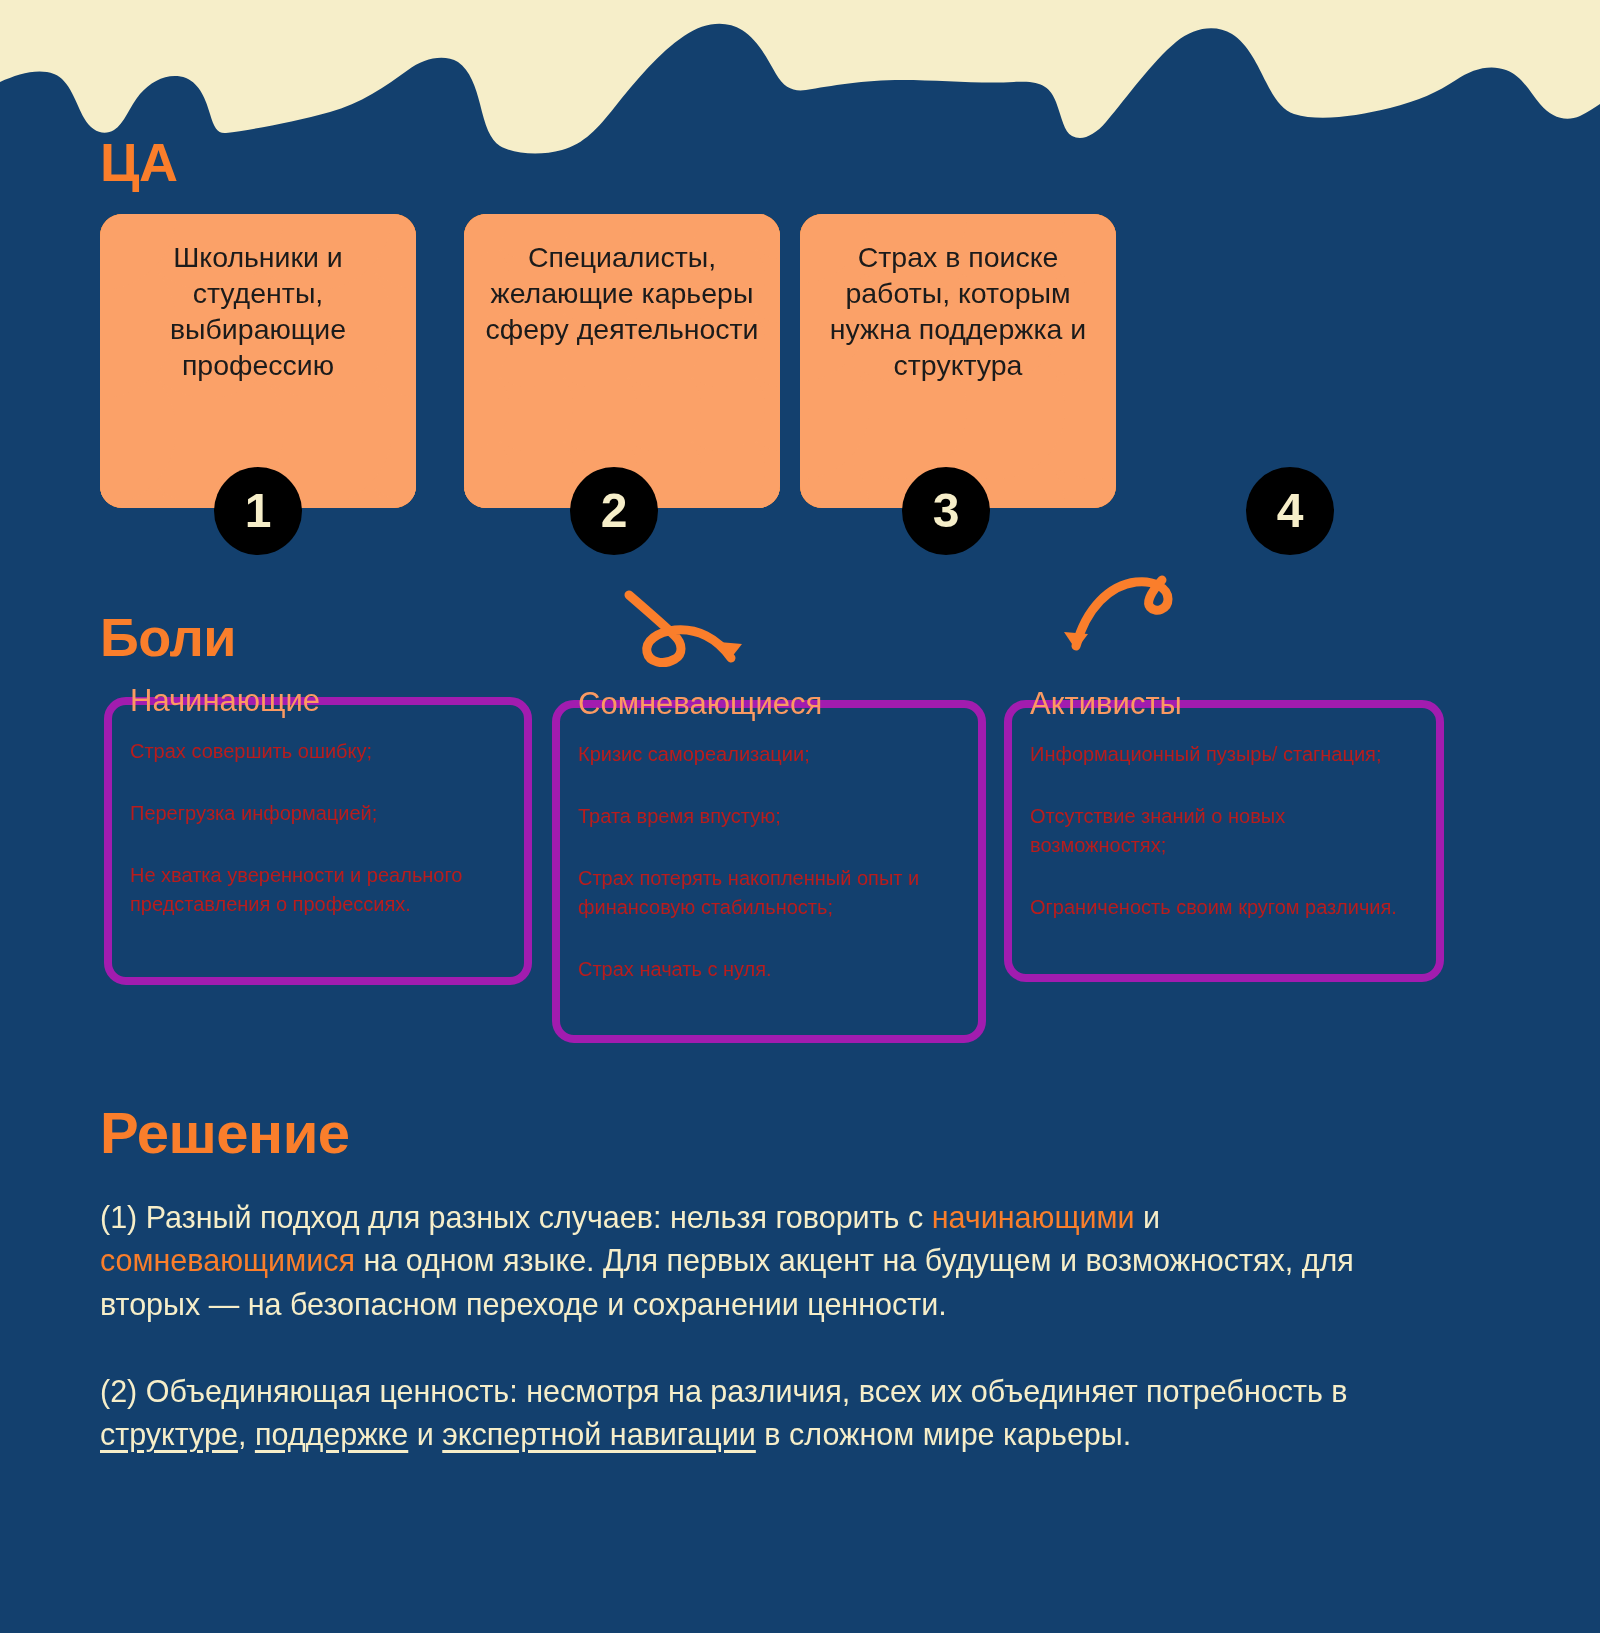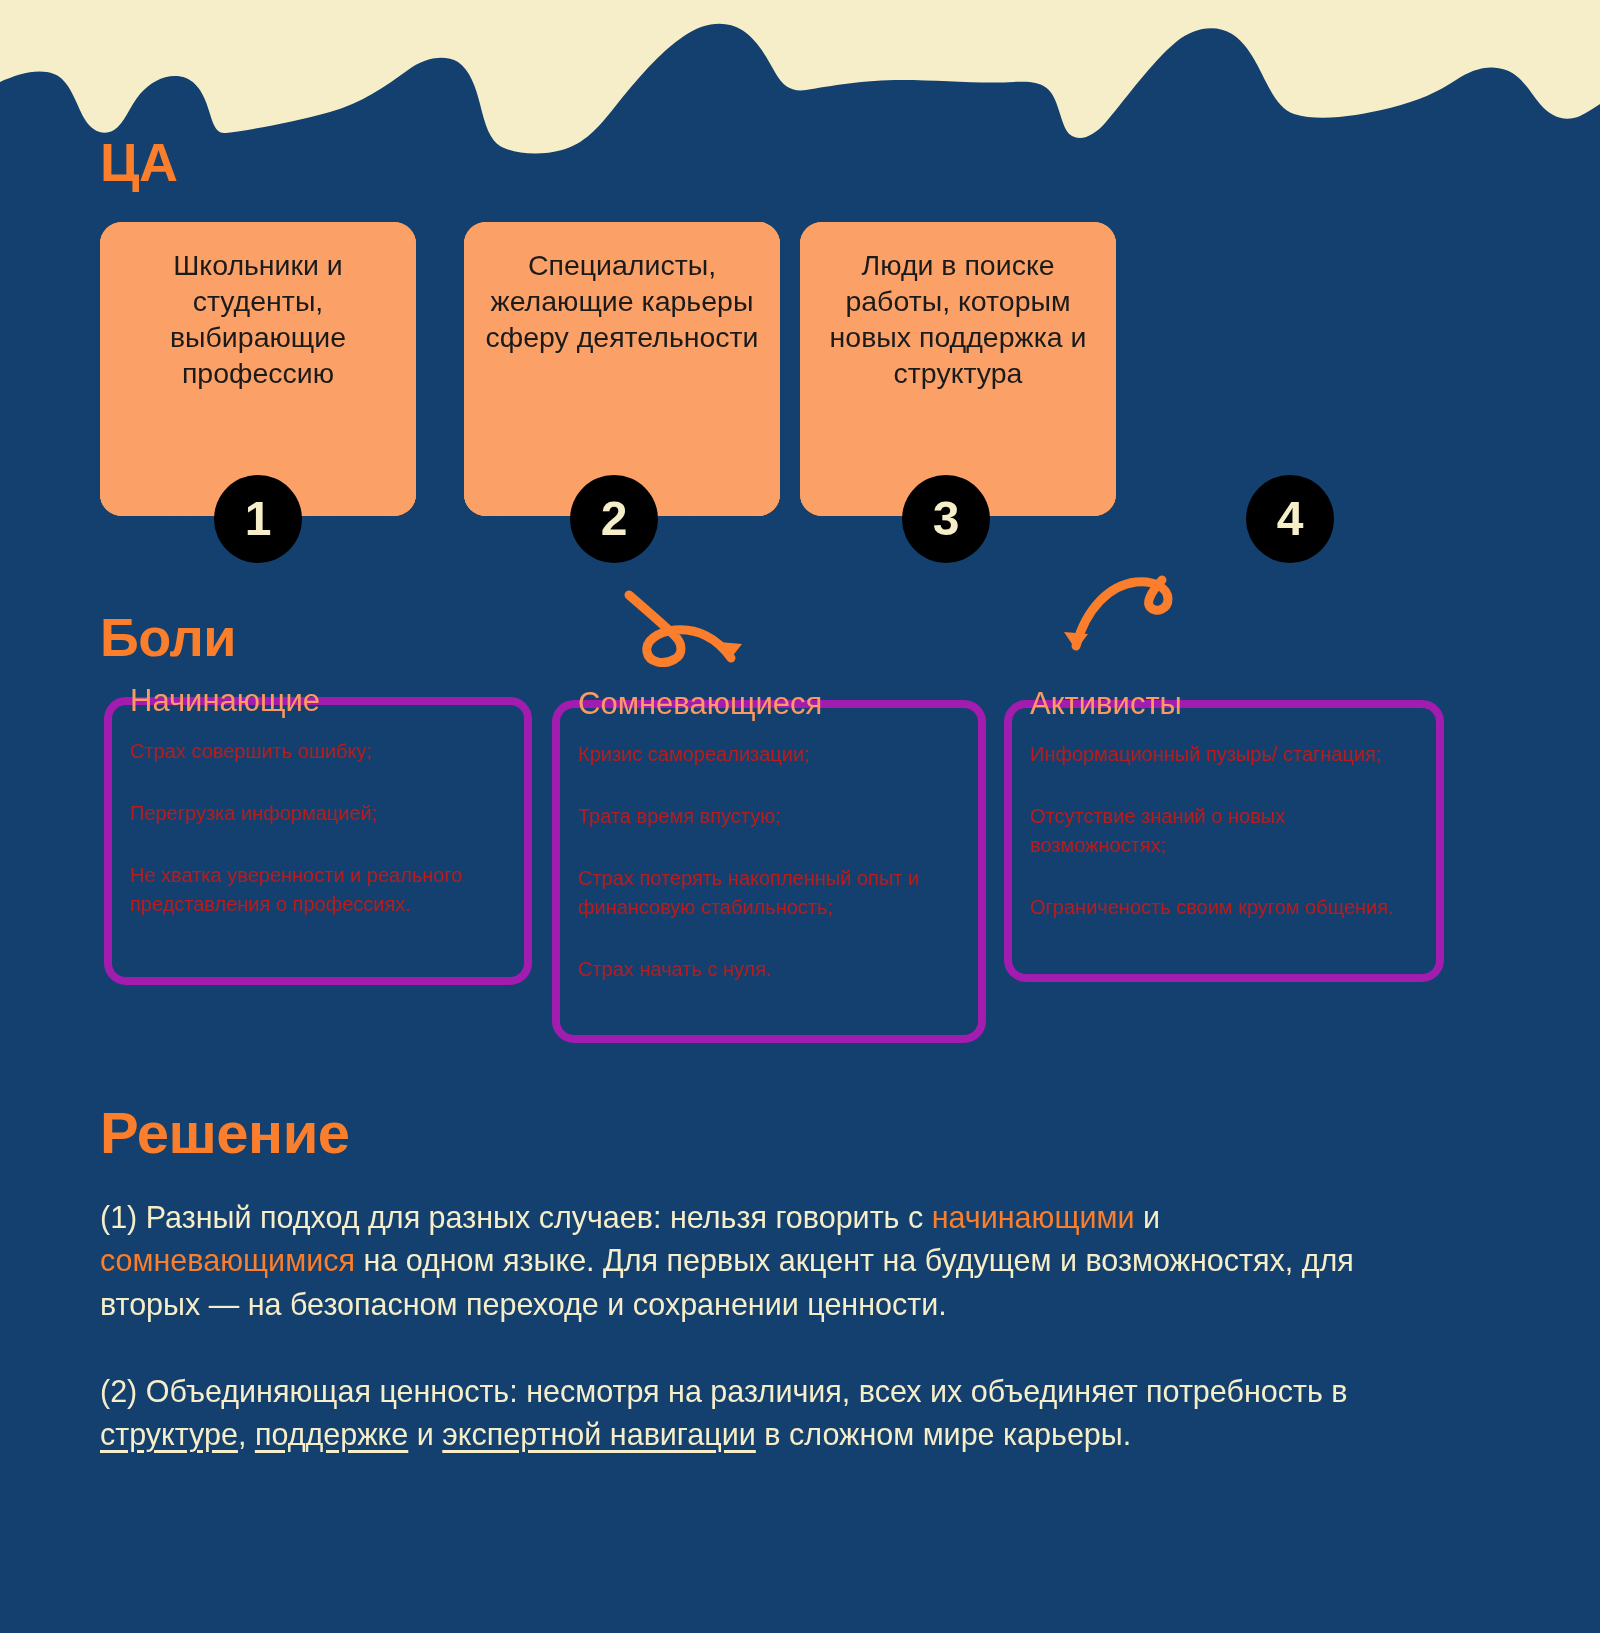--- a/index.html
+++ b/index.html
@@ -47,21 +47,21 @@
     white-space: nowrap;
   }
   #title-ca    { left: 100px; top: 135px; font-size: 54px; }
   #title-pains { left: 100px; top: 610px; font-size: 54px; }
   #title-sol   { left: 100px; top: 1104px; font-size: 58px; }
 
   
   #audience-row {
     position: absolute;
     left: 100px;
-    top: 222px;
+    top: 214px;
     width: 1410px;
     height: 294px;
   }
   .aud-card {
     position: absolute;
     top: 0;
     width: 316px;
     height: 294px;
     border-radius: 22px;
     overflow: hidden;
@@ -228,21 +228,21 @@
       <div class="pat">
         <div class="pat-inner" style="background-size:64px 64px;"></div>
       </div>
       <div class="label">Специалисты, желающие карьеры сферу деятельности</div>
     </div>
 
     <div class="aud-card" style="left:700px;">
       <div class="pat">
         <div class="pat-inner" style="background-size:98px 98px;"></div>
       </div>
-      <div class="label">Люди в поиске работы, которым новых поддержка и структура</div>
+      <div class="label">Страх в поиске работы, которым нужна поддержка и структура</div>
     </div>
 
 
     <div class="aud-badge" style="left:114px;">1</div>
     <div class="aud-badge" style="left:470px;">2</div>
     <div class="aud-badge" style="left:802px;">3</div>
     <div class="aud-badge" style="left:1146px;">4</div>
   </div>
 
   <svg class="arrow-svg" id="arrow-1" width="170" height="120" viewBox="0 0 170 120">
@@ -280,21 +280,21 @@
       <div class="pain-item">Страх потерять накопленный опыт и финансовую стабильность;</div>
       <div class="pain-item">Страх начать с нуля.</div>
     </div>
   </div>
 
   <div class="pain-box" id="pain-box-3">
     <div class="pain-head">Активисты</div>
     <div class="pain-list">
       <div class="pain-item">Информационный пузырь/ стагнация;</div>
       <div class="pain-item">Отсутствие знаний  о новых возможностях;</div>
-      <div class="pain-item">Ограниченость своим кругом общения.</div>
+      <div class="pain-item">Ограниченость своим кругом различия.</div>
     </div>
   </div>
 
   <div class="section-title" id="title-sol">Решение</div>
 
   <div id="solution-body">
     <p class="sol-para"><span>(1) Разный подход для разных случаев: нельзя говорить с </span><span class="hl">начинающими</span><span> и </span><span class="hl">сомневающимися</span><span> на одном языке. Для первых акцент на будущем и возможностях, для вторых — на безопасном переходе и сохранении ценности.</span></p>
 
     <p class="sol-para"><span>(2) Объединяющая ценность: несмотря на различия, всех их объединяет потребность в </span><span class="ul">структуре</span><span>, </span><span class="ul">поддержке</span><span> и </span><span class="ul">экспертной навигации</span><span> в сложном мире карьеры.</span></p>
   </div>

